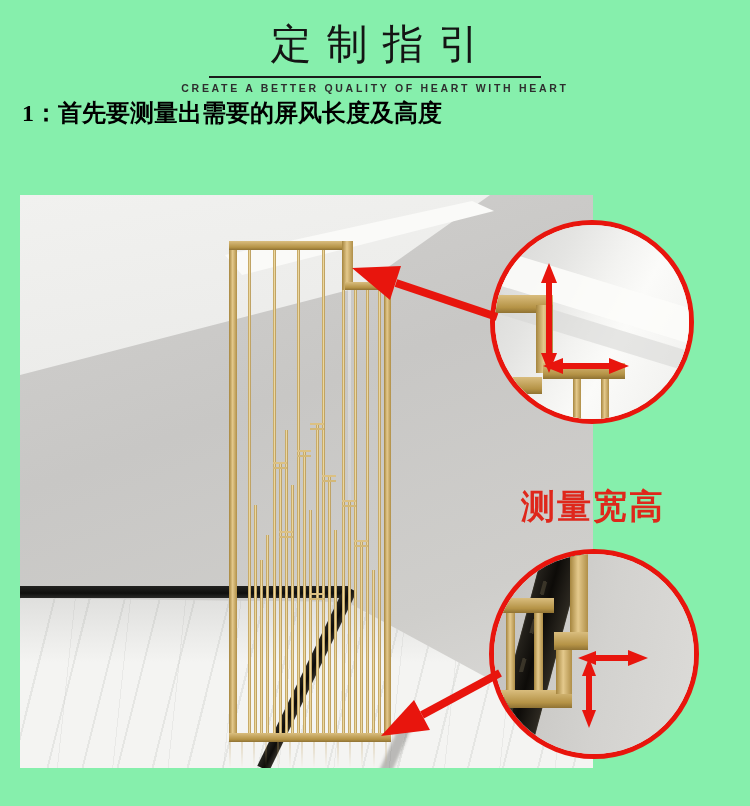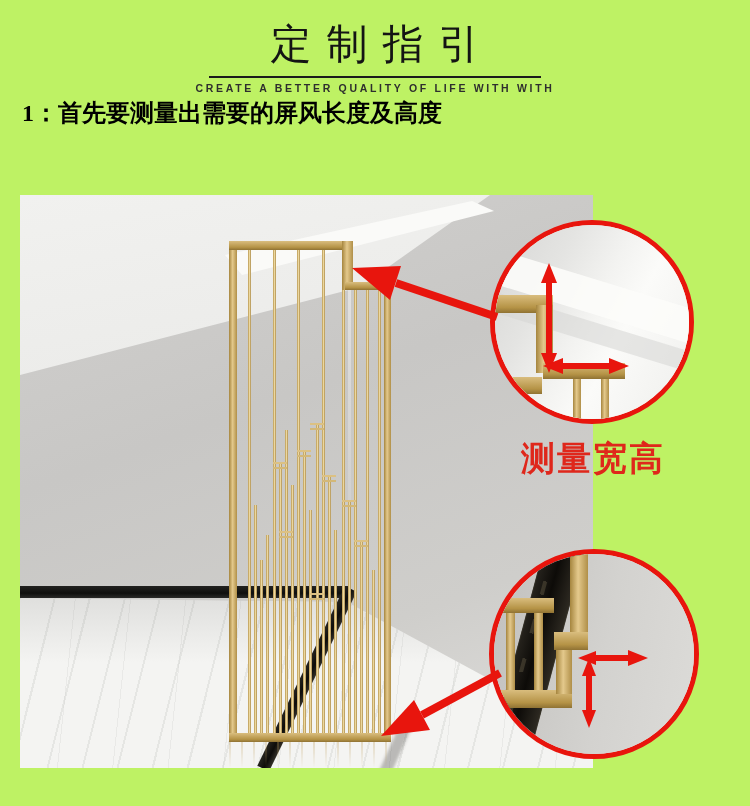--- a/index.html
+++ b/index.html
@@ -1,17 +1,17 @@
 <!DOCTYPE html>
 <html><head>
 <meta charset="utf-8">
 <style>
   * { margin:0; padding:0; box-sizing:border-box; }
   html,body { width:750px; height:806px; background:#fff; font-family:"Liberation Sans",sans-serif; overflow:hidden; }
-  .page { position:relative; width:750px; height:806px; background:#bef264; }
+  .page { position:relative; width:750px; height:806px; background:#86efac; }
 
   
   .hdr { position:absolute; top:0; left:0; width:750px; text-align:center; }
   .hdr h1 { margin-top:17px; font-size:41px; font-weight:500; color:#141414; letter-spacing:15px; text-indent:15px; font-family:"Liberation Sans",sans-serif; }
   .hdr .rule { width:332px; height:2px; background:#1b1b1b; margin:4px auto 0; }
   .hdr .tagline { margin-top:4px; font-size:10.5px; font-weight:700; color:#2e2e2e; letter-spacing:2.7px; }
 
   
   .instructions { position:absolute; left:22px; top:95px; width:720px; font-family:"Liberation Serif","DejaVu Serif",serif; font-weight:600; font-size:24px; line-height:37px; color:#000; }
   .instructions .red { color:#d2291b; }
@@ -59,32 +59,32 @@
   .co-top .band2 { position:absolute; left:-10px; top:104px; width:260px; height:20px; transform:rotate(17deg); background:rgba(214,214,212,.55); }
   .co-bot .bg { position:absolute; inset:0; background:linear-gradient(100deg,#c2c1be 0%,#d3d2cf 55%,#dcdbd8 100%); }
   .co-bot .floor-tri { position:absolute; left:0; top:150px; width:90px; height:60px; background:linear-gradient(200deg,#efefed,#dededd); clip-path:polygon(0 12px,70px 60px,0 60px); }
   .co-skirt { position:absolute; left:52px; top:-14px; width:40px; height:240px; transform-origin:top left; transform:rotate(15deg);
       background:linear-gradient(90deg,#26231d,#0d0b08 45%,#2e2a22);
       box-shadow:inset 0 0 0 1px rgba(70,64,50,.4); }
   .co-skirt .streak { position:absolute; left:8px; top:0; width:4px; height:100%; background:repeating-linear-gradient(rgba(90,82,62,.5) 0 14px,transparent 14px 40px); }
   .co-arrow-svg, .conn-svg { position:absolute; pointer-events:none; }
   .conn-svg { left:0; top:0; z-index:6; }
 
-  .measure-label { position:absolute; left:521px; top:436px; width:160px; z-index:6;
+  .measure-label { position:absolute; left:521px; top:484px; width:160px; z-index:6;
       font-size:34px; font-weight:700; color:#df271b; letter-spacing:2px; font-family:"Liberation Sans",sans-serif; }
 </style>
 </head>
 <body>
 
 <div class="page">
 
   <div class="hdr">
     <h1>定制指引</h1>
     <div class="rule"></div>
-    <div class="tagline">CREATE A BETTER QUALITY OF LIFE WITH WITH</div>
+    <div class="tagline">CREATE A BETTER QUALITY OF HEART WITH HEART</div>
   </div>
 
   <div class="instructions">
     <p>1：首先要测量出需要的屏风长度及高度</p>
   </div>
 
   <div class="scene">
     <div class="abs ceiling"></div>
     <div class="abs soffit"></div>
     <div class="abs corner-light"></div>

